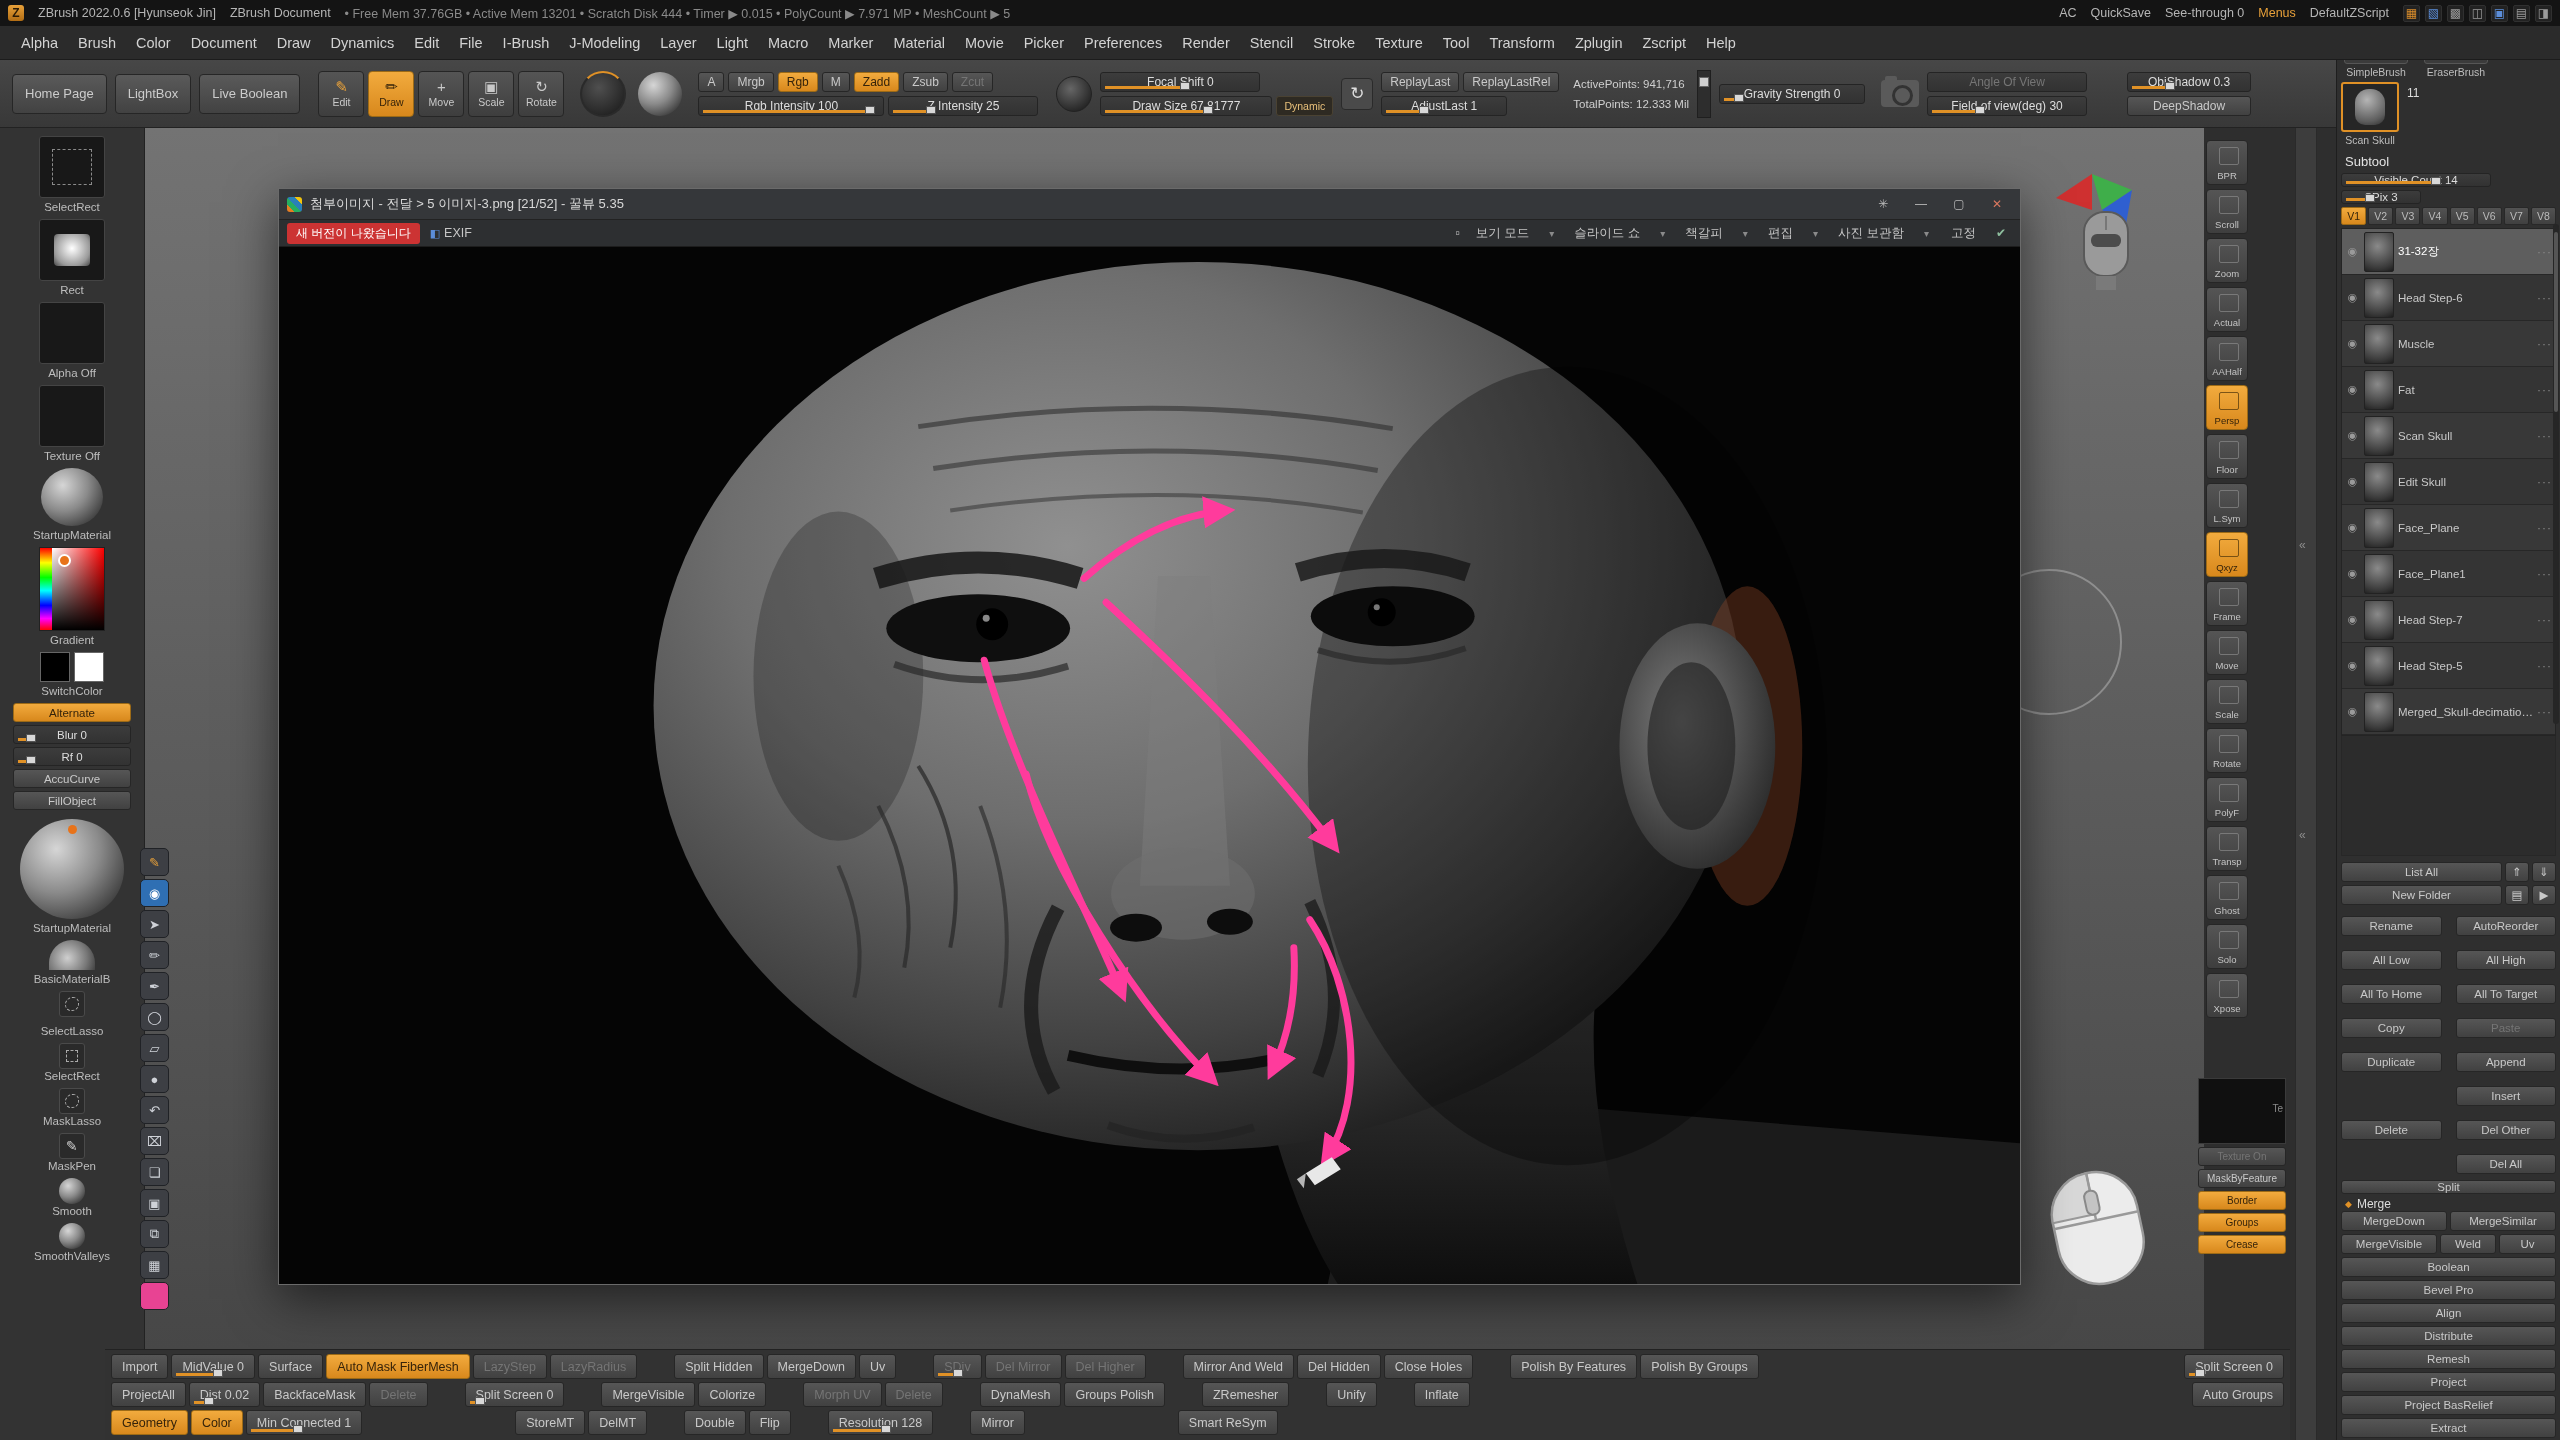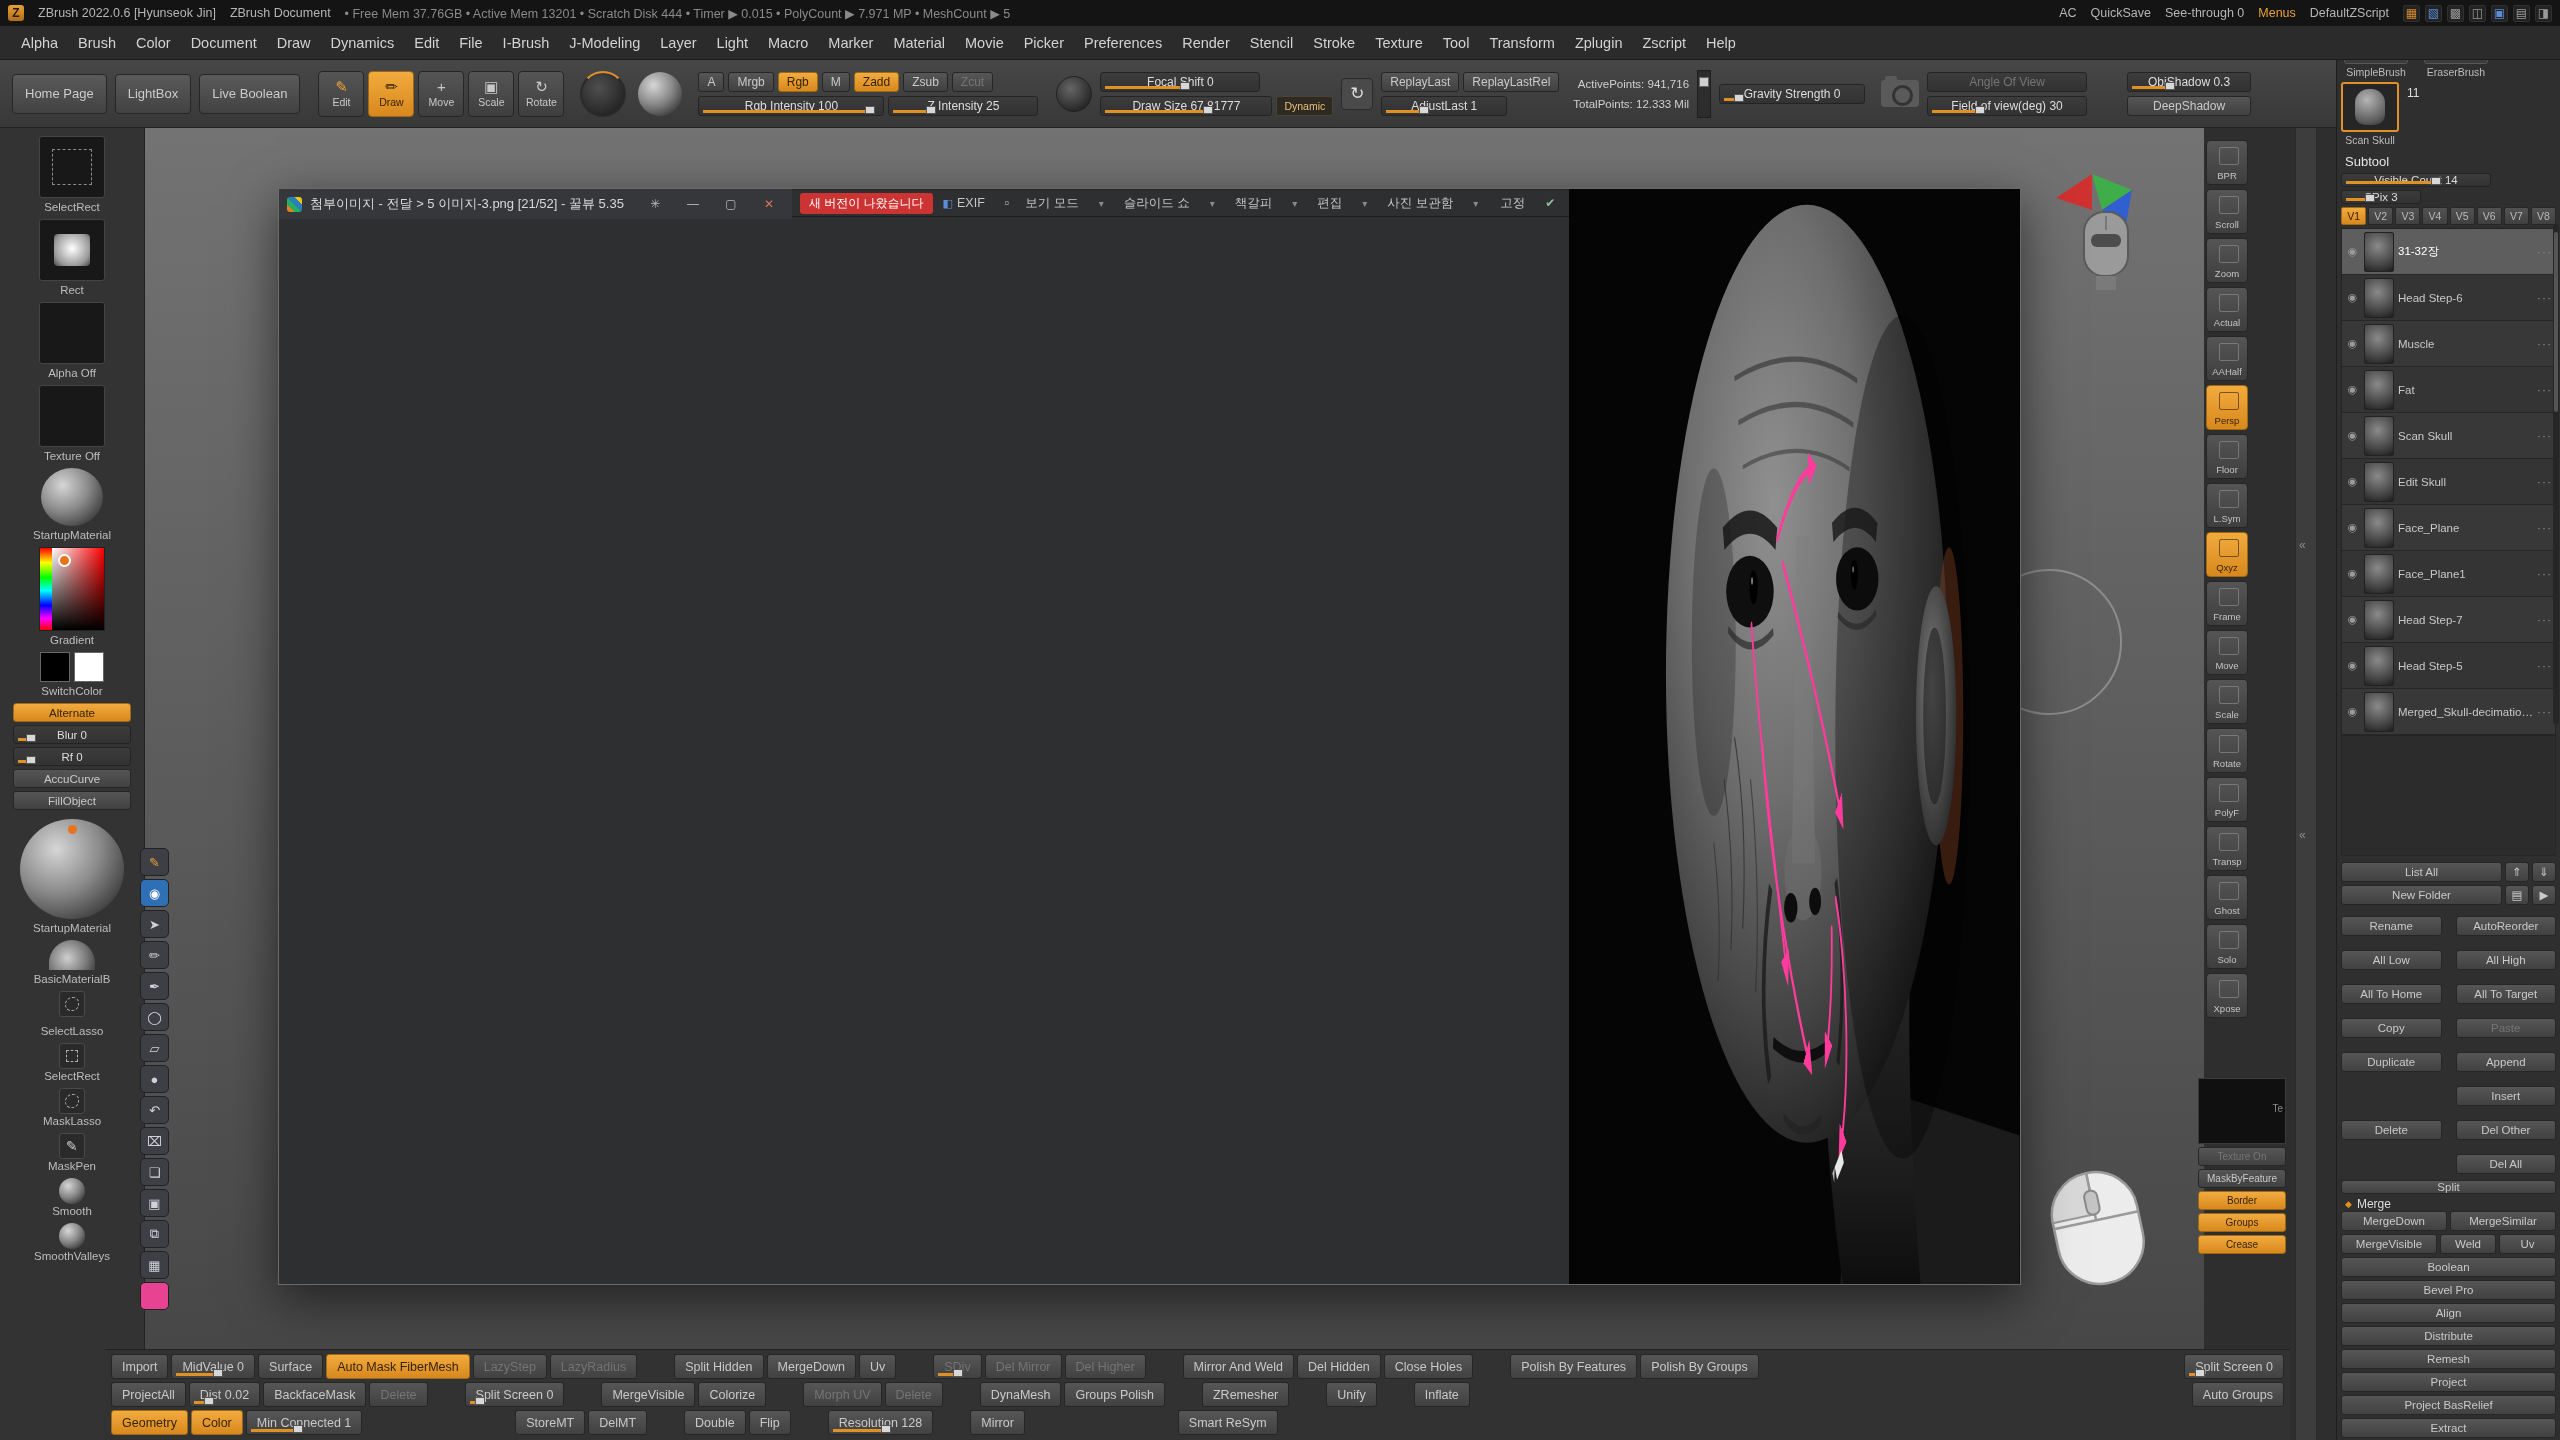--- a/index.html
+++ b/index.html
@@ -53,21 +53,21 @@
 #brush-preview{width:46px;height:46px;border-radius:50%;background:radial-gradient(circle at 40% 35%,#4f4f4f,#222 80%);
   border:2px solid #2a2a2a;border-top-color:#e09126;margin:0 6px}
 #shelf-material{width:44px;height:44px;margin:0 6px}
 .paint-group,.vcol{display:flex;flex-direction:column;gap:4px;justify-content:center}
 .hrow{display:flex;gap:4px;align-items:center}
 .pbtn{height:20px;padding:0 8px;font-size:12px}
 .sl{height:20px;padding:0 8px;font-size:12px;background:linear-gradient(#3c3c3c,#323232);border:1px solid #242424;border-radius:3px;color:#ddd;display:inline-flex;align-items:center;justify-content:center;white-space:nowrap}
 .focal-icon{width:36px;height:36px;border-radius:50%;background:radial-gradient(circle at 40% 35%,#666,#1e1e1e 85%);border:1px solid #222;margin:0 8px}
 .dyn-tag{height:20px;padding:0 7px;font-size:10.5px;color:#e8c07a;background:#2e2a22;border:1px solid #4a4232;border-radius:3px;display:flex;align-items:center}
 .replay-icon{width:32px;height:32px;border-radius:4px;background:#4a4a4a;border:1px solid #2a2a2a;color:#ddd;display:flex;align-items:center;justify-content:center;font-size:17px;margin:0 8px}
-.points-text{font-size:11.5px;color:#cfcfcf;line-height:16px;text-align:right}
+.points-text{font-size:11.5px;color:#cfcfcf;line-height:16px;text-align:left}
 .vtrack{width:14px;height:48px;background:#2d2d2d;border:1px solid #1f1f1f;position:relative;margin:0 8px}
 .vhandle{position:absolute;left:1px;right:1px;top:6px;height:10px;background:#cfcfcf;border:1px solid #666}
 .cam{width:38px;height:27px;background:#5a5a5a;border-radius:4px;position:relative;margin:0 8px}
 .cam::before{content:"";position:absolute;left:11px;top:5px;width:15px;height:15px;border:3px solid #333;border-radius:50%}
 .cam::after{content:"";position:absolute;left:4px;top:-4px;width:12px;height:6px;background:#5a5a5a;border-radius:2px}
 
 
 #left-panel{position:absolute;left:0;top:128px;width:145px;bottom:0;background:#333;border-right:1px solid #222;
   display:flex;flex-direction:column;align-items:center;padding-top:8px;z-index:30}
 .lp-label{font-size:11.5px;color:#bdbdbd;margin:3px 0 6px 0;text-align:left}
@@ -102,21 +102,21 @@
 
 
 #canvas{position:absolute;left:145px;top:128px;right:356px;bottom:91px;background:linear-gradient(180deg,#737373,#474747);z-index:10}
 #brush-circle{position:absolute;left:1831px;top:441px;width:146px;height:146px;border-radius:50%;
   border:2px solid rgba(215,215,215,.38);z-index:12}
 #axis-widget{position:absolute;left:1909px;top:40px;width:105px;height:135px;z-index:13}
 #mouse-figure{position:absolute;left:1896px;top:1036px;width:114px;height:130px;z-index:14}
 
 
 #viewer{position:absolute;left:133px;top:60px;width:1743px;height:1097px;background:#2d2f31;border:1px solid #6a6a6a;
-  box-shadow:0 14px 46px rgba(0,0,0,.55);z-index:20;display:flex;flex-direction:row}
+  box-shadow:0 14px 46px rgba(0,0,0,.55);z-index:20;display:flex;flex-direction:column}
 #viewer-titlebar{height:30px;background:#35373a;display:flex;align-items:center;gap:8px;padding:0 8px;font-size:13px;color:#d8d8d8}
 #viewer-icon{width:15px;height:15px;border-radius:3px;background:linear-gradient(45deg,#e67e22 25%,#27ae60 25% 50%,#2980b9 50% 75%,#f1c40f 75%)}
 #viewer-titlebar .spacer{flex:1}
 .win-btn{width:30px;height:22px;display:flex;align-items:center;justify-content:center;font-size:12px;color:#b8b8b8}
 .win-btn.close{color:#d9775f}
 #viewer-toolbar{height:28px;background:#2d2f31;border-top:1px solid #222;border-bottom:1px solid #1d1d1d;
   display:flex;align-items:center;gap:10px;padding:0 8px;font-size:12.5px;color:#c6c6c6}
 #viewer-badge{background:#cc3333;color:#fff;border-radius:3px;padding:2px 9px;font-size:12px}
 #exif-btn{display:flex;align-items:center;gap:4px;color:#c6c6c6}
 #exif-btn .ei{color:#5b8dd9;font-size:11px}

